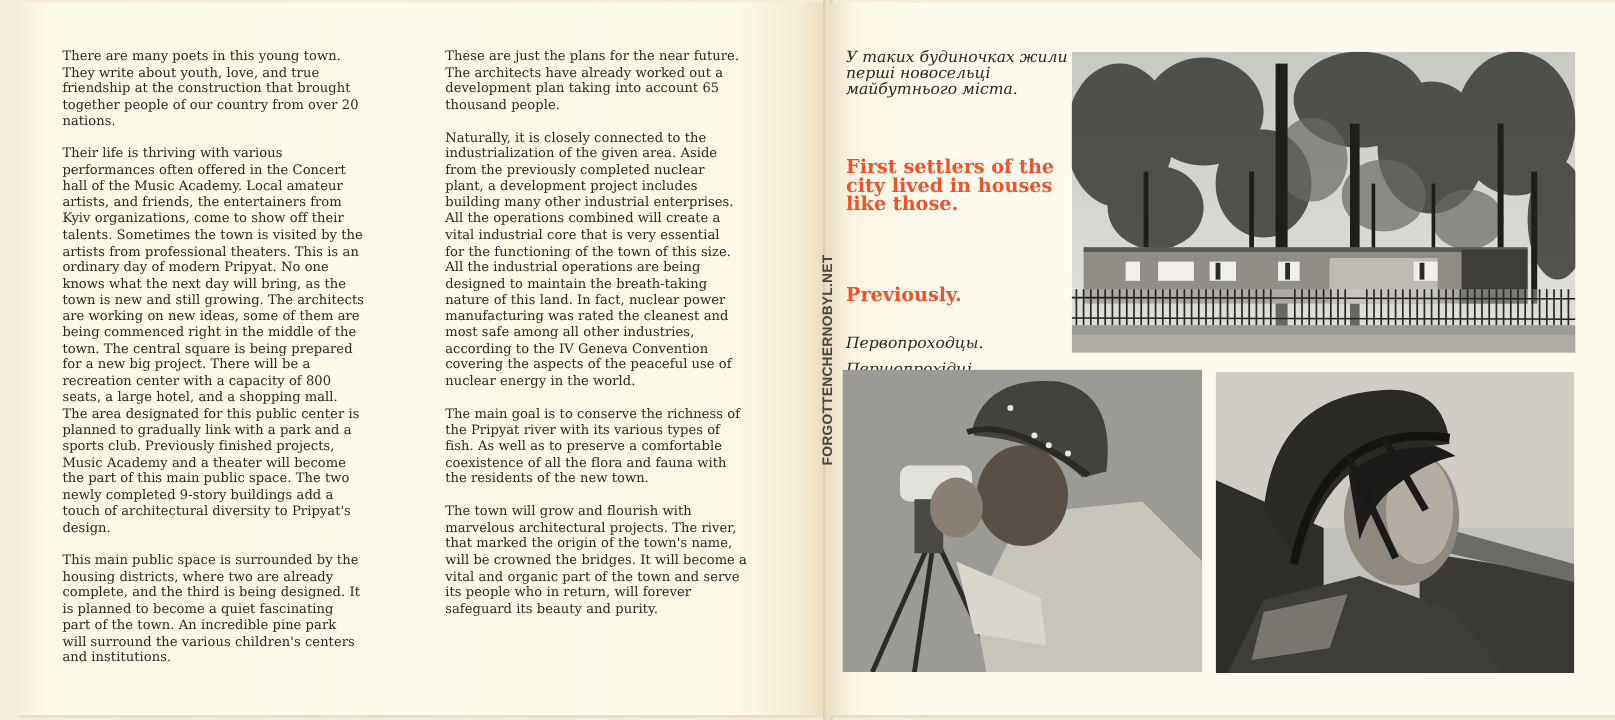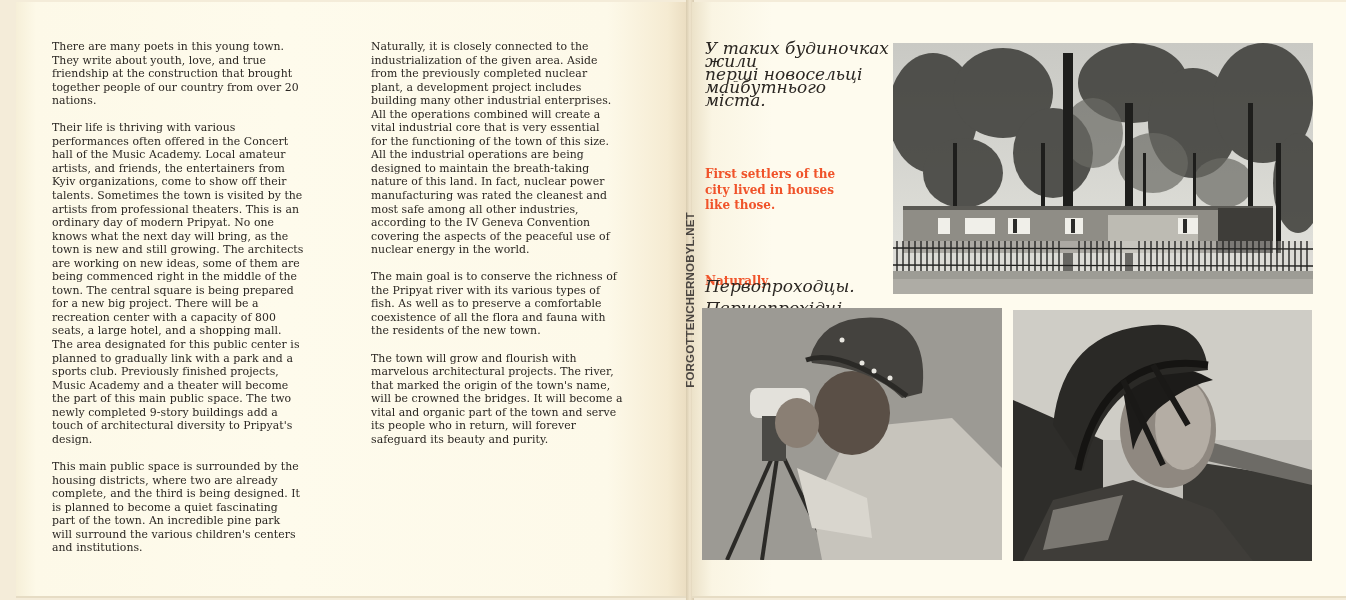--- a/index.html
+++ b/index.html
@@ -36,25 +36,25 @@
   .watermark {
     position:absolute; left:674px; top:300px;
     transform:translate(-50%,-50%) rotate(-90deg);
     font-family:"Liberation Sans", sans-serif; font-weight:bold;
     font-size:11.5px; color:#4a4540; letter-spacing:0.2px; white-space:nowrap;
   }
 
   .caption {
     position:absolute; left:689px; width:185px;
     font-family:"DejaVu Serif", serif; font-style:italic;
-    font-size:17px; line-height:13px; color:#2a2622;
+    font-size:13px; line-height:13px; color:#2a2622;
   }
   .caption.red {
     font-style:normal; font-weight:bold; color:#f0532a;
-    font-family:"DejaVu Serif", serif; font-size:12px; line-height:15.5px;margin-top:36px;
+    font-family:"DejaVu Serif", serif; font-size:16px; line-height:15.5px;
   }
 
   .photo { position:absolute; overflow:hidden; }
   .photo svg { display:block; width:100%; height:100%; }
   .photo-houses { left:877px; top:43px; width:420px; height:251px; }
   .photo-surveyor { left:686px; top:308px; width:300px; height:252px; }
   .photo-woman { left:997px; top:310px; width:299px; height:251px; }
 </style>
 </head>
 <body>
@@ -94,20 +94,24 @@
 design.</p>
       <p>This main public space is surrounded by the
 housing districts, where two are already
 complete, and the third is being designed. It
 is planned to become a quiet fascinating
 part of the town. An incredible pine park
 will surround the various children's centers
 and institutions.</p>
     </div>
     <div class="col col2">
+      <p>These are just the plans for the near future.
+The architects have already worked out a
+development plan taking into account 65
+thousand people.</p>
       <p>Naturally, it is closely connected to the
 industrialization of the given area. Aside
 from the previously completed nuclear
 plant, a development project includes
 building many other industrial enterprises.
 All the operations combined will create a
 vital industrial core that is very essential
 for the functioning of the town of this size.
 All the industrial operations are being
 designed to maintain the breath-taking
@@ -138,21 +142,21 @@
 
   <div class="watermark">FORGOTTENCHERNOBYL.NET</div>
 
   <div class="caption" style="top:42px; white-space:pre-line;">У таких будиночках жили
 перші новосельці
 майбутнього міста.</div>
   <div class="caption red" style="top:131px; white-space:pre-line;">First settlers of the
 city lived in houses
 like those.</div>
 
-  <div class="caption red" style="top:238px;">Naturally.</div>
+  <div class="caption red" style="top:238px;">Previously.</div>
   <div class="caption" style="top:259px;margin-top:43px;">Першопрохідці.</div>
   <div class="caption" style="top:280px;">Первопроходцы.</div>
 
   <div class="photo photo-houses">
     <svg viewBox="0 0 420 251" preserveAspectRatio="none">
       <defs>
         <linearGradient id="sky1" x1="0" y1="0" x2="0" y2="1">
           <stop offset="0" stop-color="#c9c9c4"></stop>
           <stop offset="1" stop-color="#e4e4de"></stop>
         </linearGradient>

